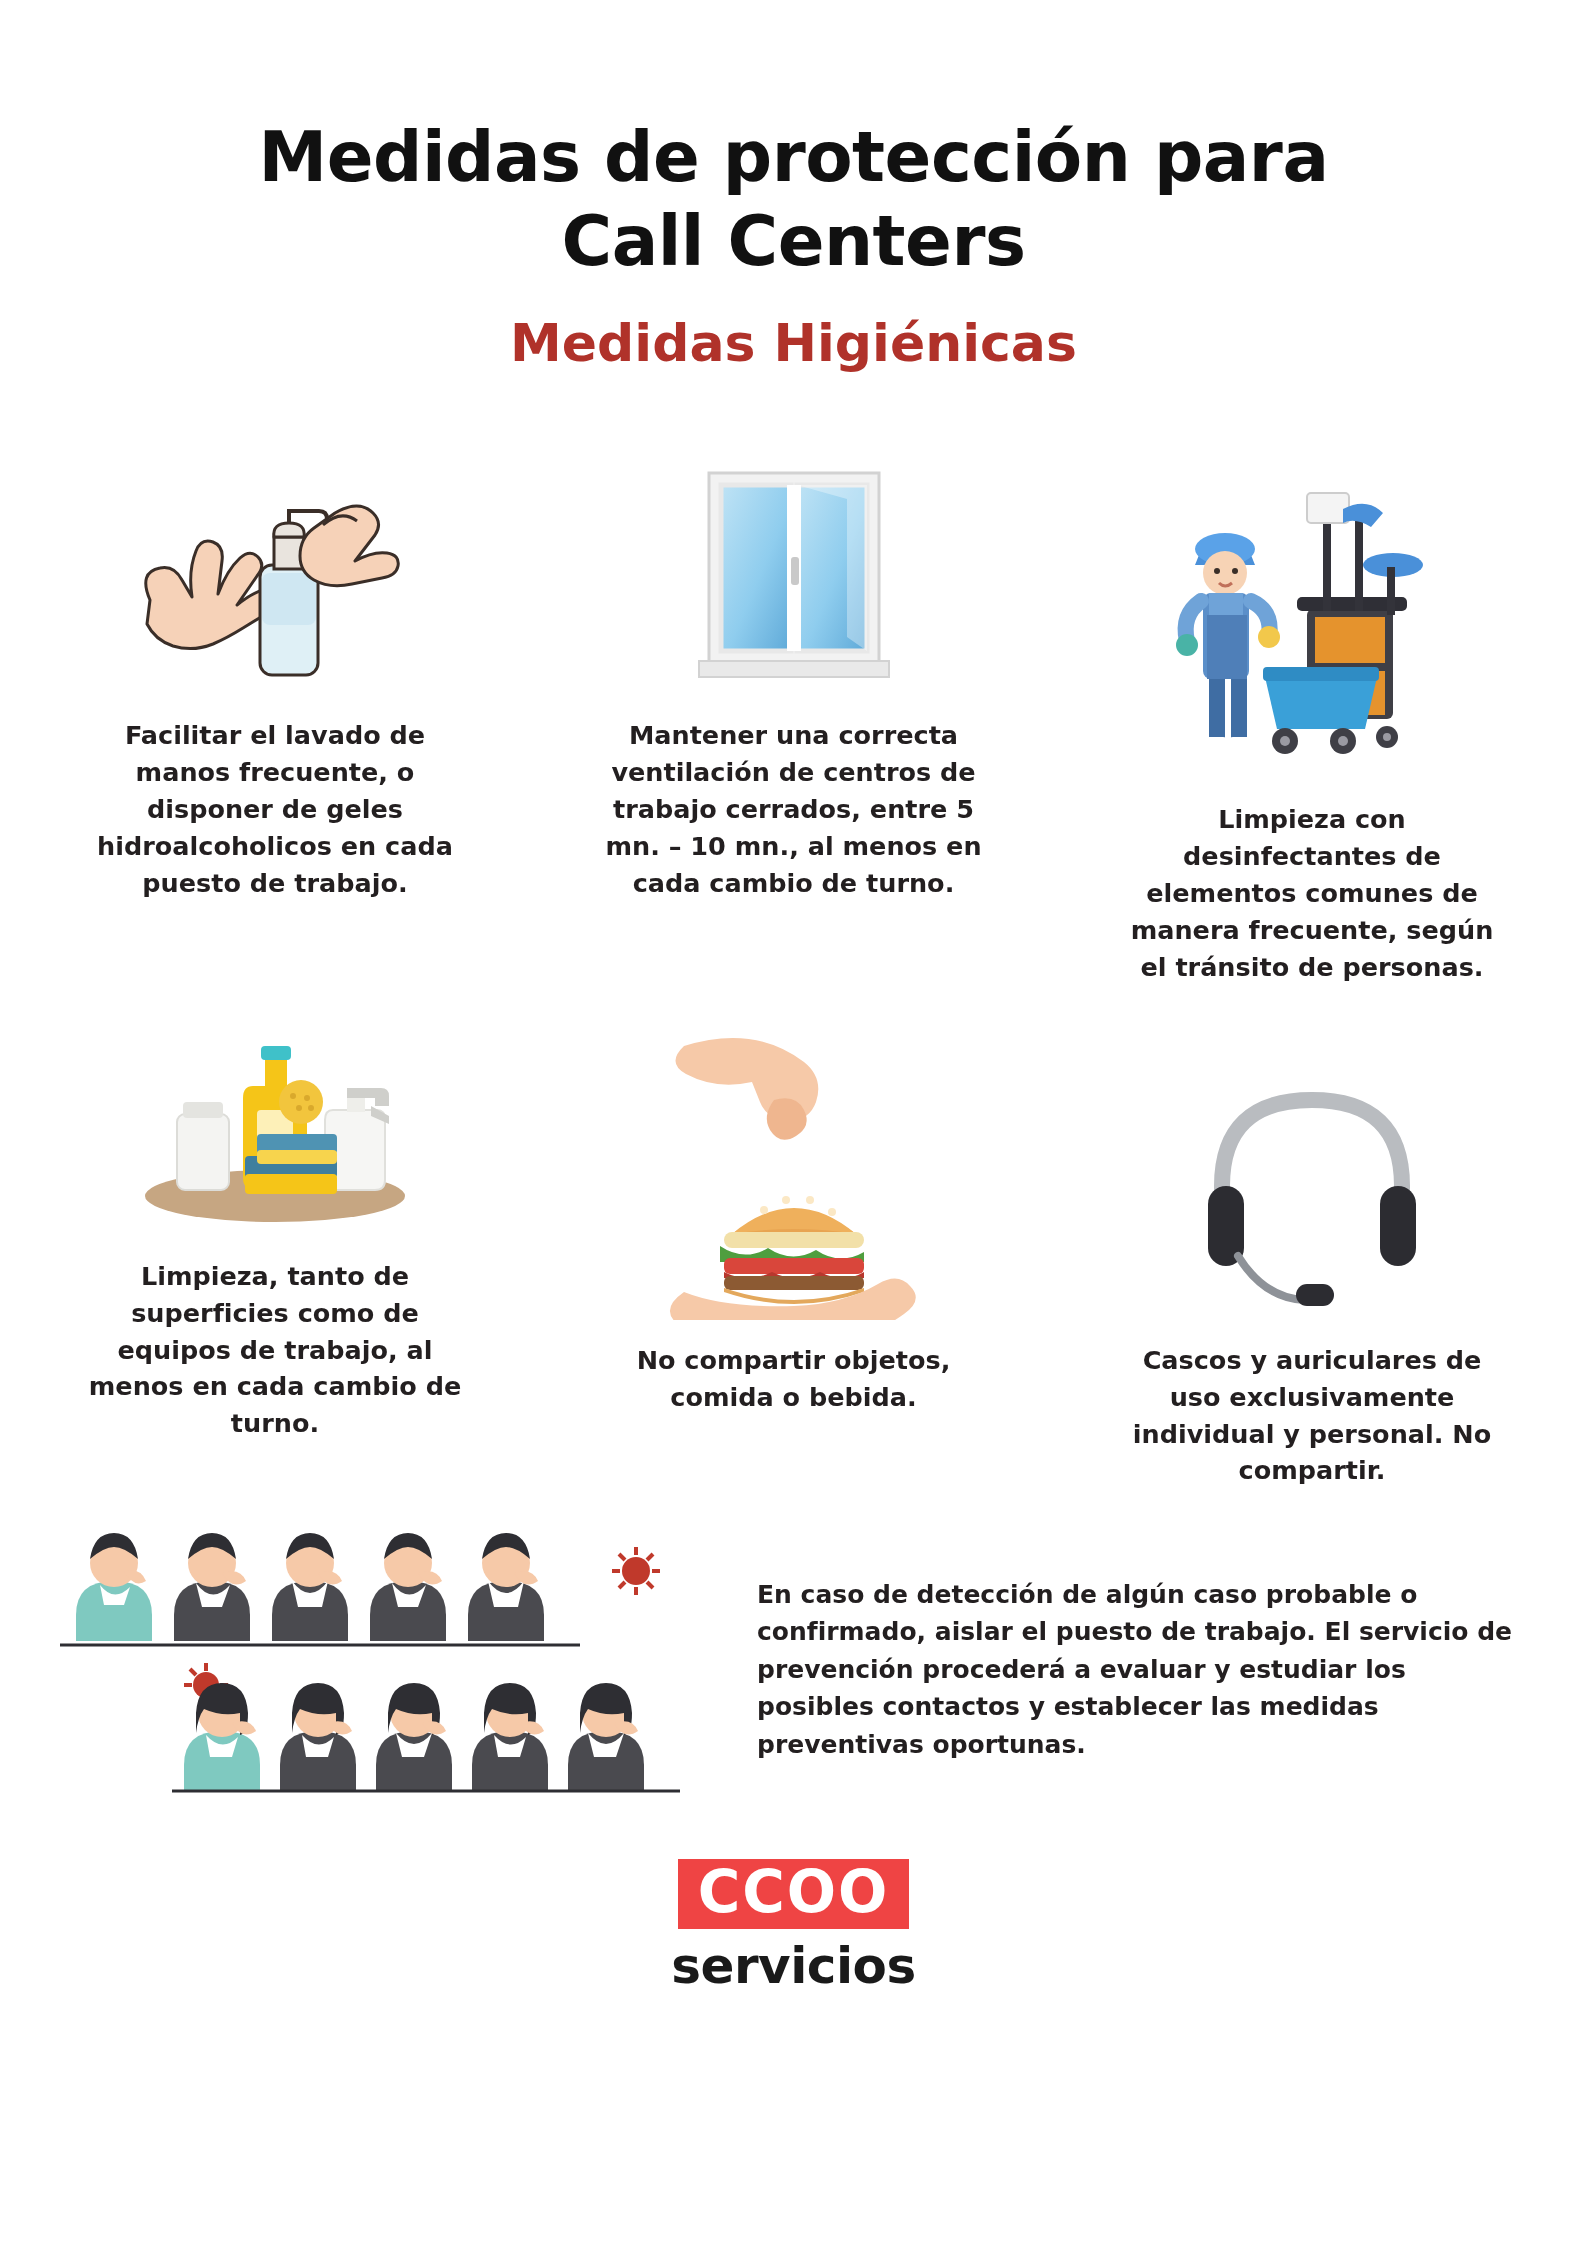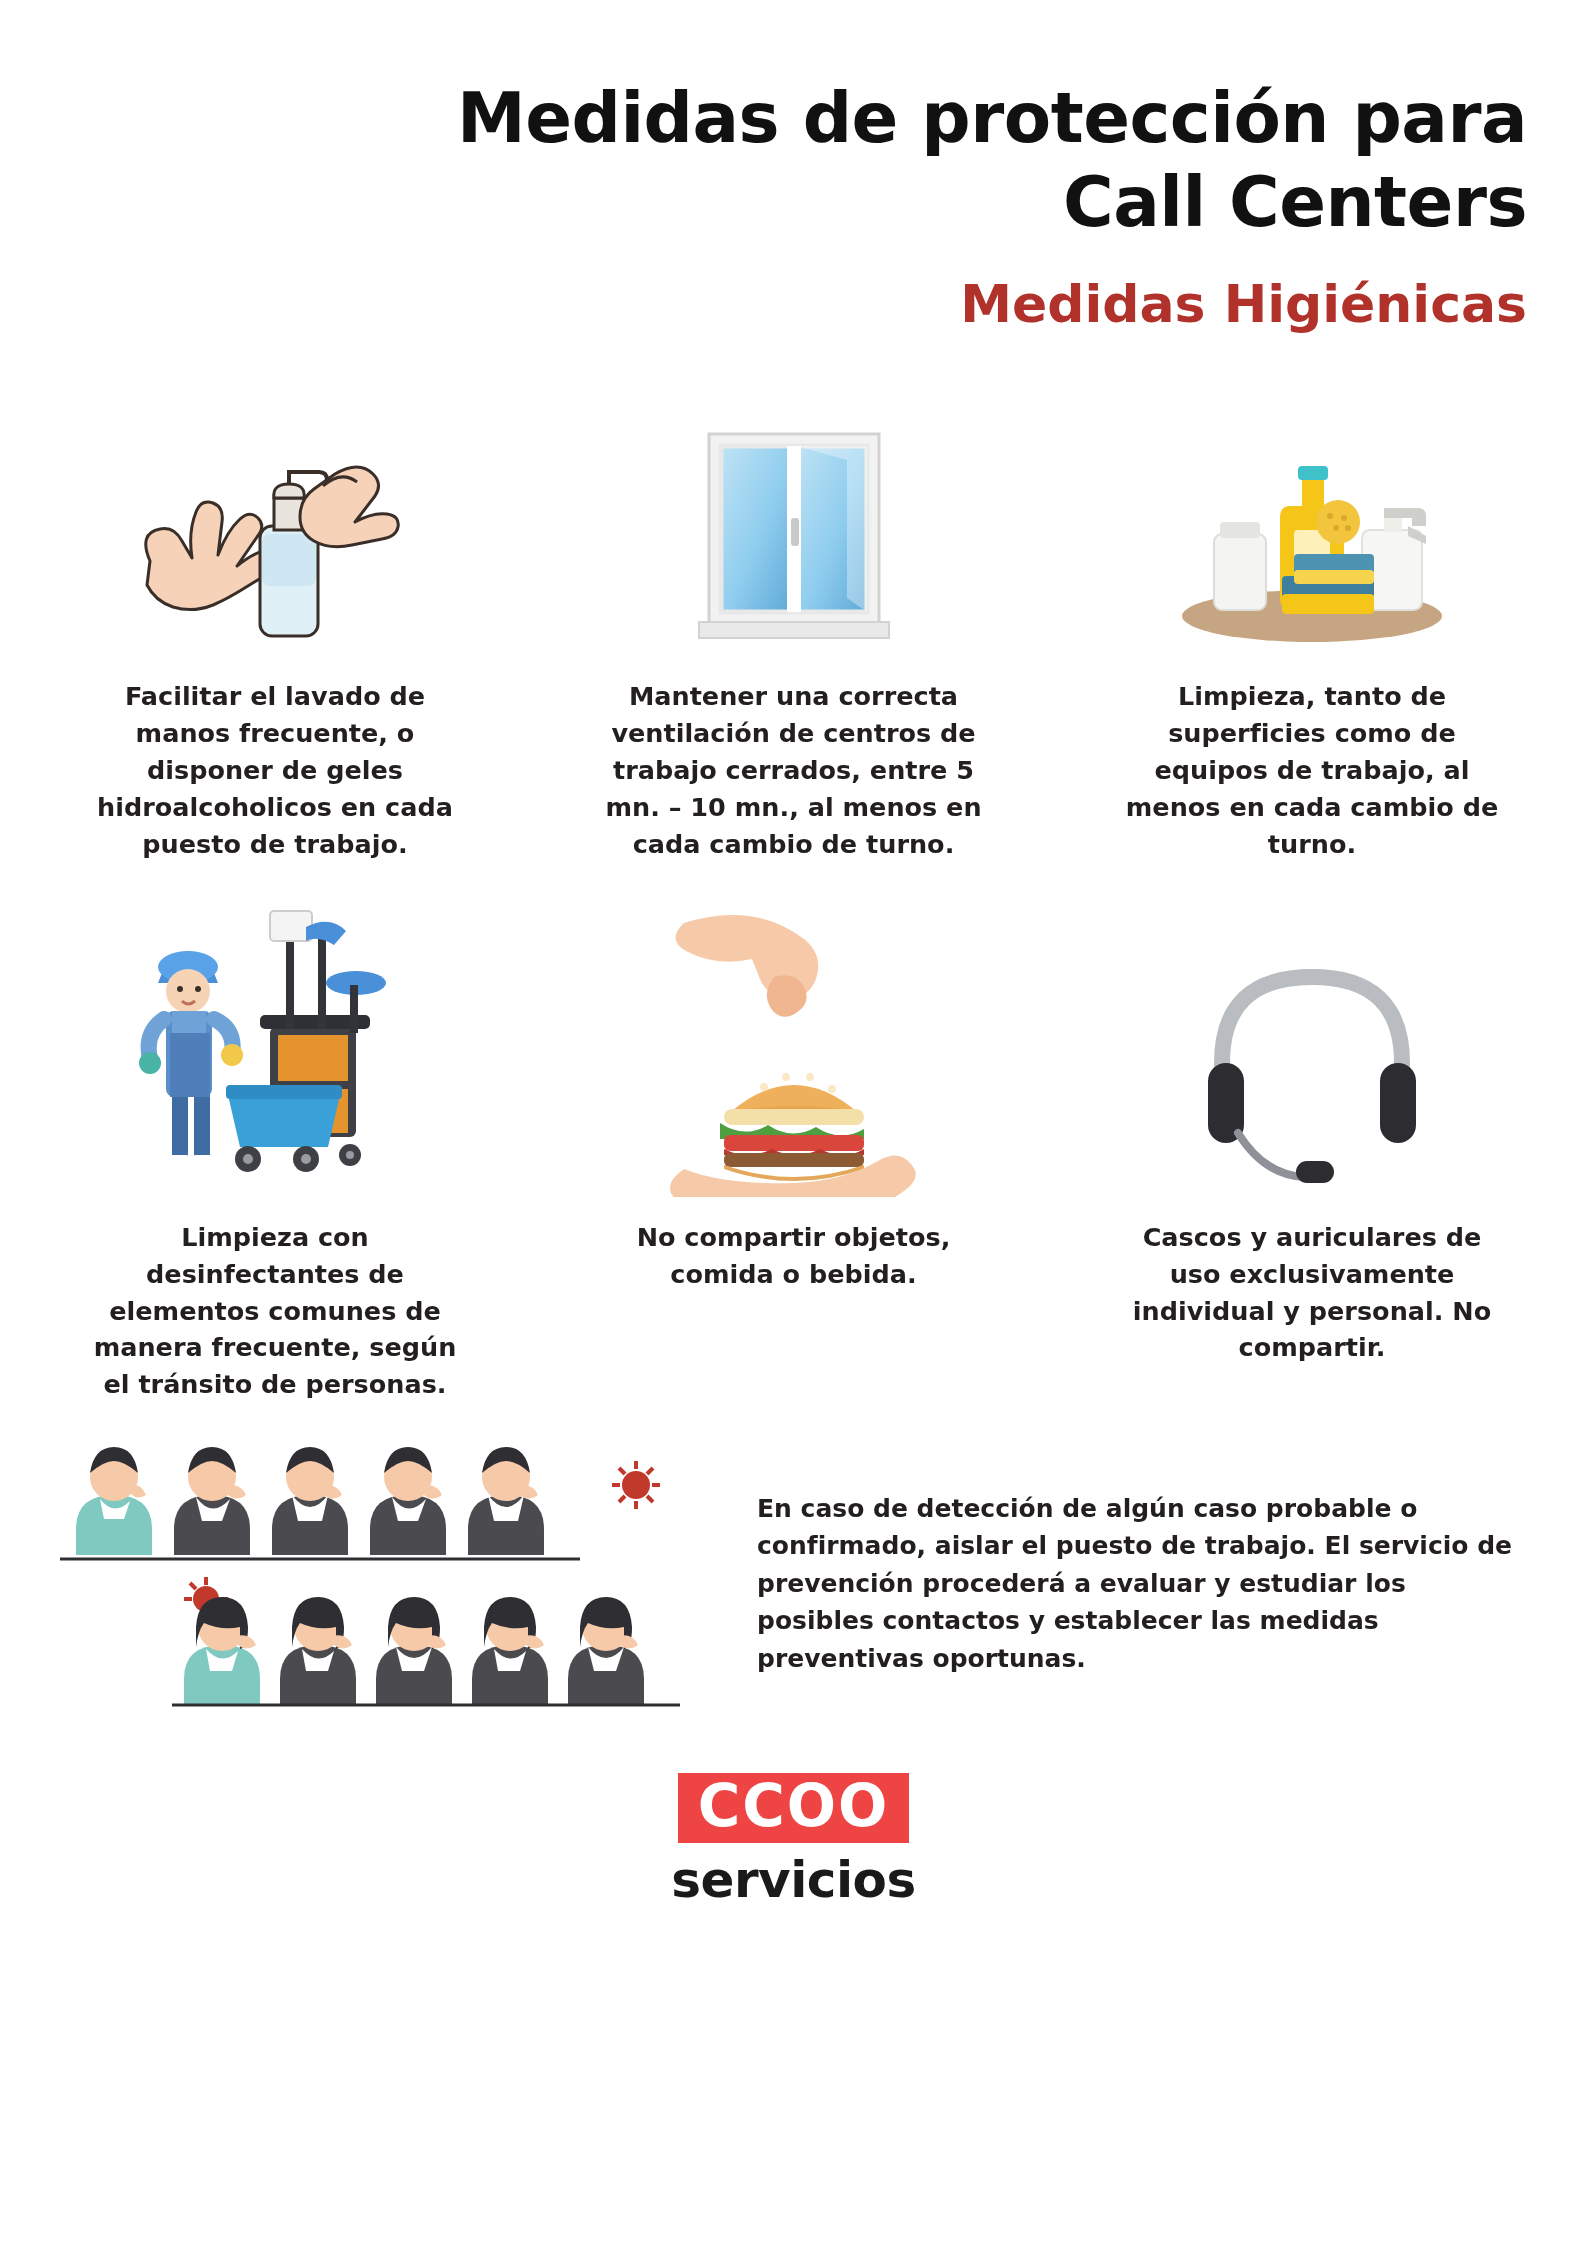--- a/index.html
+++ b/index.html
@@ -17,22 +17,22 @@
   }
   .page {
     width: 1587px;
     height: 2245px;
     position: relative;
     box-sizing: border-box;
     padding: 0 60px;
   }
   
   .title-block {
-    text-align: right;
-    padding-top: 76px;
+    text-align: center;
+    padding-top: 115px;
   }
   .main-title {
     font-size: 69px;
     font-weight: bold;
     line-height: 1.22;
     letter-spacing: -0.5px;
     color: #111111;
     margin: 0;
   }
   .subtitle {
@@ -167,52 +167,20 @@
           <rect x="52" y="20" width="146" height="166" fill="url(#glass)"></rect>
           <rect x="52" y="20" width="70" height="166" fill="url(#glass)" stroke="#e8e8e8" stroke-width="5"></rect>
           <rect x="128" y="20" width="70" height="166" fill="url(#glass)" stroke="#e8e8e8" stroke-width="5"></rect>
           <path d="M128 20 l70 0 l0 166 l-20 -14 l0 -138 z" fill="#ffffff" opacity="0.35"></path>
           <rect x="118" y="20" width="14" height="166" fill="#ffffff"></rect>
           <rect x="30" y="196" width="190" height="16" fill="#e9e9e9" stroke="#d2d2d2" stroke-width="2"></rect>
           <rect x="122" y="92" width="8" height="28" rx="3" fill="#c9c9c9"></rect>
         </svg>
       </div>
       <div class="caption">Mantener una correcta ventilación de centros de trabajo cerrados, entre 5 mn. – 10 mn., al menos en cada cambio de turno.</div>
-    </div>
-
-    <div class="cell">
-      <div class="art">
-        <svg width="300" height="230" viewBox="0 0 300 230">
-          <ellipse cx="150" cy="190" rx="130" ry="26" fill="#c6a682"></ellipse>
-
-          <rect x="52" y="108" width="52" height="76" rx="8" fill="#f4f4f2" stroke="#dcdcd8" stroke-width="2"></rect>
-          <rect x="58" y="96" width="40" height="16" rx="4" fill="#e4e4e0"></rect>
-
-          <path d="M128 80 h44 q10 0 10 12 v80 q0 12 -12 12 h-40 q-12 0 -12 -12 v-80 q0 -12 10 -12 z" fill="#f5c518"></path>
-          <rect x="140" y="50" width="22" height="32" fill="#f5c518"></rect>
-          <rect x="136" y="40" width="30" height="14" rx="4" fill="#3fc1c9"></rect>
-          <rect x="132" y="104" width="36" height="34" rx="4" fill="#fdf0b8"></rect>
-
-          <path d="M208 104 h44 q8 0 8 10 v60 q0 10 -10 10 h-40 q-10 0 -10 -10 v-60 q0 -10 8 -10 z" fill="#f6f6f4" stroke="#e0e0dc" stroke-width="2"></path>
-          <rect x="222" y="82" width="18" height="24" fill="#eeeeea"></rect>
-          <path d="M222 82 h34 q8 0 8 8 v10 h-14 v-8 h-28 z" fill="#cfcfcb"></path>
-          <path d="M246 100 l18 10 l0 8 l-18 -8 z" fill="#cfcfcb"></path>
-
-          <rect x="120" y="150" width="92" height="22" rx="4" fill="#3f7f9e"></rect>
-          <rect x="120" y="168" width="92" height="20" rx="4" fill="#f5c518"></rect>
-          <rect x="132" y="128" width="80" height="20" rx="4" fill="#4f93b3"></rect>
-          <rect x="132" y="144" width="80" height="14" rx="4" fill="#f7d44d"></rect>
-          <circle cx="176" cy="96" r="22" fill="#f2c53d"></circle>
-          <circle cx="168" cy="90" r="3" fill="#d9a92c"></circle>
-            <circle cx="182" cy="92" r="3" fill="#d9a92c"></circle>
-          <circle cx="174" cy="102" r="3" fill="#d9a92c"></circle>
-            <circle cx="186" cy="102" r="3" fill="#d9a92c"></circle>
-        </svg>
-      </div>
-      <div class="caption">Limpieza, tanto de superficies como de equipos de trabajo, al menos en cada cambio de turno.</div>
     </div>
 
     <div class="cell row2">
       <div class="art">
         <svg width="330" height="290" viewBox="0 0 330 290">
 
           <path d="M52 66 q26 -18 52 0 l4 10 h-60 z" fill="#4a90d9"></path>
           <ellipse cx="78" cy="60" rx="30" ry="16" fill="#5aa2e8"></ellipse>
           <rect x="64" y="68" width="28" height="30" fill="#f3c6a8"></rect>
           <circle cx="78" cy="84" r="22" fill="#f7d3b5"></circle>
@@ -249,20 +217,52 @@
             <circle cx="138" cy="252" r="5" fill="#9a9aa2"></circle>
           <circle cx="196" cy="252" r="13" fill="#3f3f46"></circle>
             <circle cx="196" cy="252" r="5" fill="#9a9aa2"></circle>
           <circle cx="240" cy="248" r="11" fill="#3f3f46"></circle>
             <circle cx="240" cy="248" r="4" fill="#9a9aa2"></circle>
         </svg>
       </div>
       <div class="caption">Limpieza con desinfectantes de elementos comunes de manera frecuente, según el tránsito de personas.</div>
     </div>
 
+    <div class="cell">
+      <div class="art">
+        <svg width="300" height="230" viewBox="0 0 300 230">
+          <ellipse cx="150" cy="190" rx="130" ry="26" fill="#c6a682"></ellipse>
+
+          <rect x="52" y="108" width="52" height="76" rx="8" fill="#f4f4f2" stroke="#dcdcd8" stroke-width="2"></rect>
+          <rect x="58" y="96" width="40" height="16" rx="4" fill="#e4e4e0"></rect>
+
+          <path d="M128 80 h44 q10 0 10 12 v80 q0 12 -12 12 h-40 q-12 0 -12 -12 v-80 q0 -12 10 -12 z" fill="#f5c518"></path>
+          <rect x="140" y="50" width="22" height="32" fill="#f5c518"></rect>
+          <rect x="136" y="40" width="30" height="14" rx="4" fill="#3fc1c9"></rect>
+          <rect x="132" y="104" width="36" height="34" rx="4" fill="#fdf0b8"></rect>
+
+          <path d="M208 104 h44 q8 0 8 10 v60 q0 10 -10 10 h-40 q-10 0 -10 -10 v-60 q0 -10 8 -10 z" fill="#f6f6f4" stroke="#e0e0dc" stroke-width="2"></path>
+          <rect x="222" y="82" width="18" height="24" fill="#eeeeea"></rect>
+          <path d="M222 82 h34 q8 0 8 8 v10 h-14 v-8 h-28 z" fill="#cfcfcb"></path>
+          <path d="M246 100 l18 10 l0 8 l-18 -8 z" fill="#cfcfcb"></path>
+
+          <rect x="120" y="150" width="92" height="22" rx="4" fill="#3f7f9e"></rect>
+          <rect x="120" y="168" width="92" height="20" rx="4" fill="#f5c518"></rect>
+          <rect x="132" y="128" width="80" height="20" rx="4" fill="#4f93b3"></rect>
+          <rect x="132" y="144" width="80" height="14" rx="4" fill="#f7d44d"></rect>
+          <circle cx="176" cy="96" r="22" fill="#f2c53d"></circle>
+          <circle cx="168" cy="90" r="3" fill="#d9a92c"></circle>
+            <circle cx="182" cy="92" r="3" fill="#d9a92c"></circle>
+          <circle cx="174" cy="102" r="3" fill="#d9a92c"></circle>
+            <circle cx="186" cy="102" r="3" fill="#d9a92c"></circle>
+        </svg>
+      </div>
+      <div class="caption">Limpieza, tanto de superficies como de equipos de trabajo, al menos en cada cambio de turno.</div>
+    </div>
+
     <div class="cell row2">
       <div class="art">
         <svg width="340" height="300" viewBox="0 0 340 300">
 
           <path d="M60 26 q70 -22 120 16 q20 16 12 40 q-8 22 -34 18 q-16 -3 -22 -18 l-8 -20 q-36 8 -66 -8 q-20 -11 -2 -28 z" fill="#f6c9a8"></path>
           <path d="M150 80 q22 -6 30 10 q8 16 -8 26 q-16 10 -26 -6 q-8 -14 4 -30 z" fill="#efb68f"></path>
 
           <path d="M108 214 q62 -46 124 0 z" fill="#e8a451"></path>
           <path d="M108 214 q62 -52 124 0 q-62 -10 -124 0 z" fill="#efb05c"></path>
           <circle cx="140" cy="190" r="4" fill="#fbe8c5"></circle>

